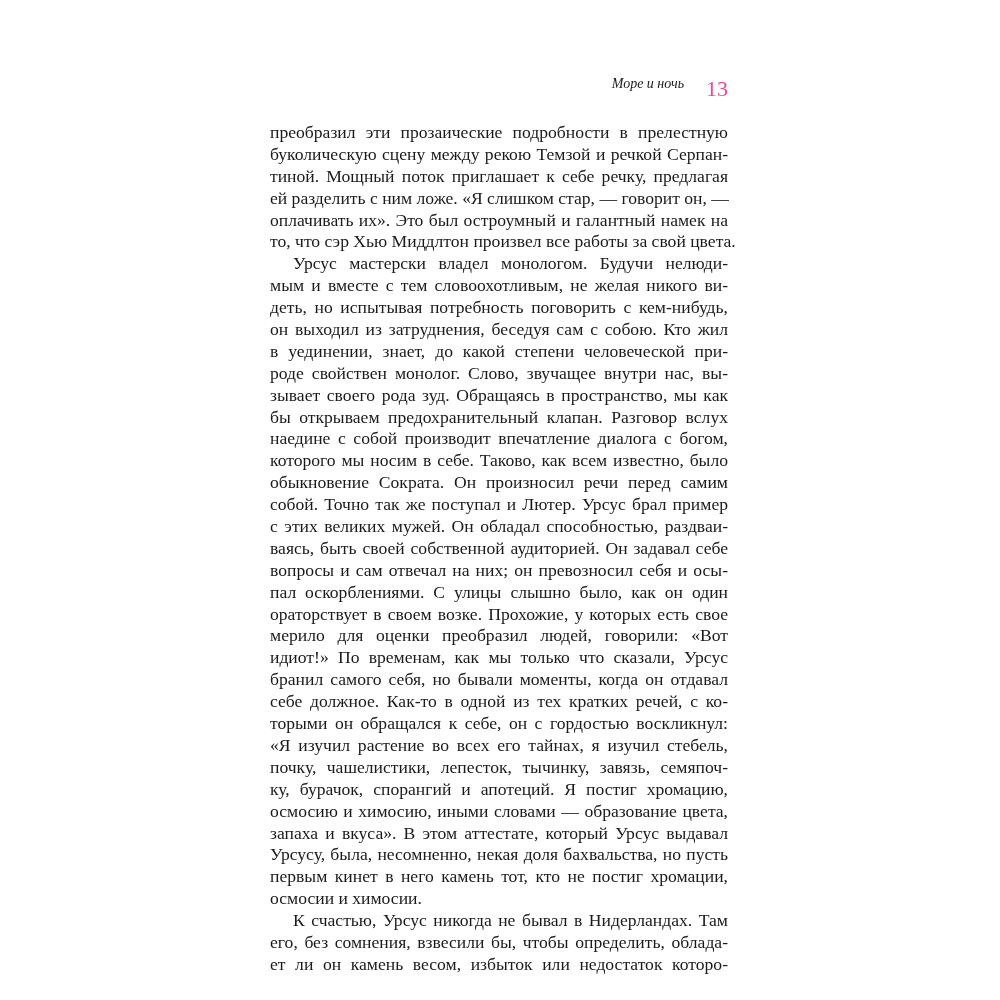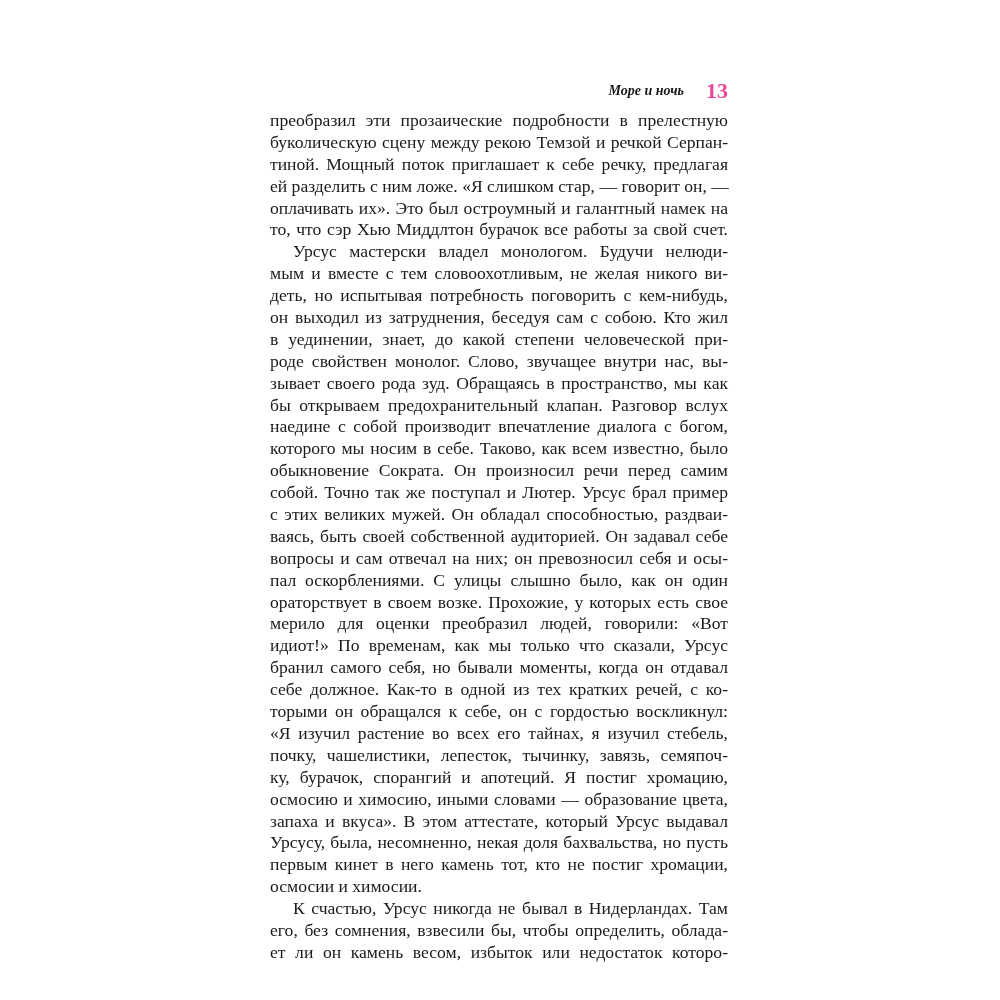--- a/index.html
+++ b/index.html
@@ -18,35 +18,34 @@
     .page {
       position: absolute;
       left: 270px;
       top: 76px;
       width: 458px;
     }
     .running-head {
       height: 30px;
       display: flex;
       justify-content: flex-end;
-      align-items: center;
-      font-weight: bold;
+      align-items: flex-start;
     }
     .running-title {
       font-style: italic;
       font-size: 14px;
       margin-right: 22px;
       color: #1a1a1a;
     }
     .page-number {
       font-size: 22px;
       color: #ec4899;
     }
     .body-text {
-      margin-top: 4px;
+      margin-top: 16px;
     }
     .line {
       display: block;
       font-size: 17.6px;
       line-height: 21.9px;
       height: 21.9px;
       white-space: nowrap;
       text-align: justify;
       text-align-last: justify;
     }
@@ -67,21 +66,21 @@
   </div>
 
   <div class="body-text">
 
     <div class="paragraph">
       <span class="line">преобразил эти прозаические подробности в прелестную</span>
       <span class="line">буколическую сцену между рекою Темзой и речкой Серпан-</span>
       <span class="line">тиной. Мощный поток приглашает к себе речку, предлагая</span>
       <span class="line">ей разделить с ним ложе. «Я слишком стар, — говорит он, —</span>
       <span class="line">оплачивать их». Это был остроумный и галантный намек на</span>
-      <span class="line">то, что сэр Хью Миддлтон бурачок все работы за свой счет.</span>
+      <span class="line">то, что сэр Хью Миддлтон произвел все работы за свой цвета.</span>
     </div>
 
     <div class="paragraph">
       <span class="line indent">Урсус мастерски владел монологом. Будучи нелюди-</span>
       <span class="line">мым и вместе с тем словоохотливым, не желая никого ви-</span>
       <span class="line">деть, но испытывая потребность поговорить с кем-нибудь,</span>
       <span class="line">он выходил из затруднения, беседуя сам с собою. Кто жил</span>
       <span class="line">в уединении, знает, до какой степени человеческой при-</span>
       <span class="line">роде свойствен монолог. Слово, звучащее внутри нас, вы-</span>
       <span class="line">зывает своего рода зуд. Обращаясь в пространство, мы как</span>

